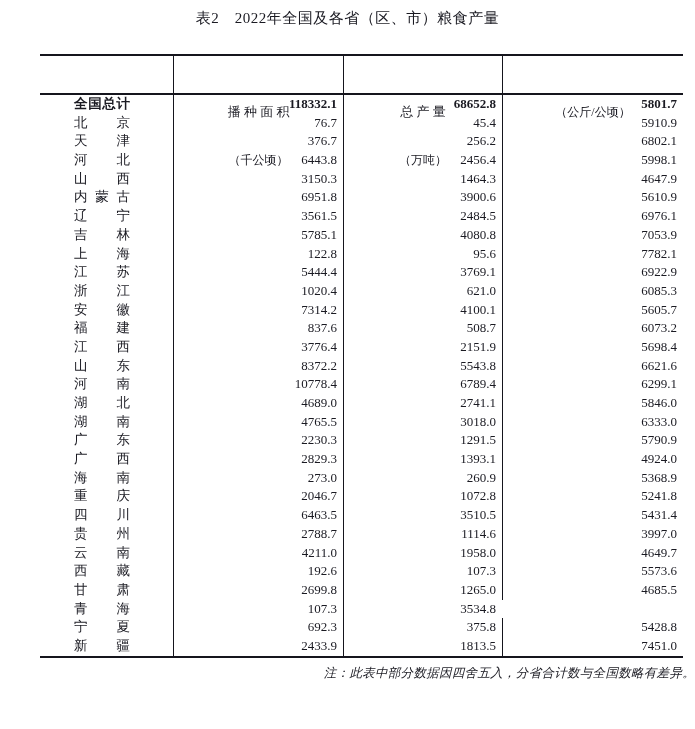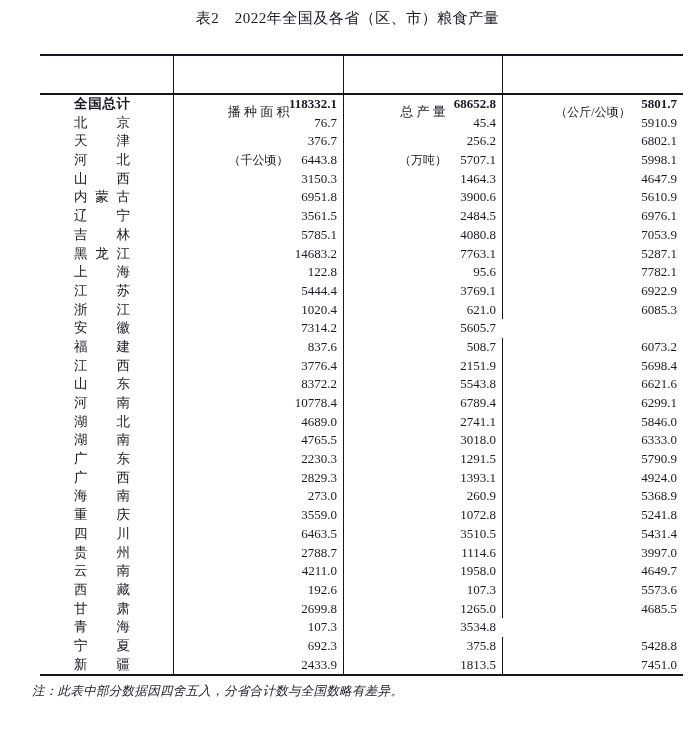--- a/index.html
+++ b/index.html
@@ -67,20 +67,21 @@
     line-height: 18.7px;
     vertical-align: top;
   }
   .trow.total { font-weight: bold; }
 
   .note {
     margin: 7px 0 0 32px;
     font-size: 12.5px;
     font-style: italic;
     letter-spacing: 0.3px;
+    text-align: right;
   }
 </style>
 </head>
 <body>
 
 <div class="page">
 
   <div class="title">表2　2022年全国及各省（区、市）粮食产量</div>
 
   <div class="table">
@@ -115,21 +116,21 @@
         </div>
         <div class="trow">
           <div class="cell region"><span class="rname">天津</span></div>
           <div class="cell num">376.7</div>
           <div class="cell num">256.2</div>
           <div class="cell num">6802.1</div>
         </div>
         <div class="trow">
           <div class="cell region"><span class="rname">河北</span></div>
           <div class="cell num">6443.8</div>
-          <div class="cell num">5707.1</div>
+          <div class="cell num">2456.4</div>
           <div class="cell num">5998.1</div>
         </div>
         <div class="trow">
           <div class="cell region"><span class="rname">山西</span></div>
           <div class="cell num">3150.3</div>
           <div class="cell num">1464.3</div>
           <div class="cell num">4647.9</div>
         </div>
         <div class="trow">
           <div class="cell region"><span class="rname">内蒙古</span></div>
@@ -143,46 +144,41 @@
           <div class="cell num">2484.5</div>
           <div class="cell num">6976.1</div>
         </div>
         <div class="trow">
           <div class="cell region"><span class="rname">吉林</span></div>
           <div class="cell num">5785.1</div>
           <div class="cell num">4080.8</div>
           <div class="cell num">7053.9</div>
         </div>
         <div class="trow">
-          <div class="cell region"><span class="rname">黑龙江</span></div>
-          <div class="cell num">14683.2</div>
-          <div class="cell num">7763.1</div>
-          <div class="cell num">5287.1</div>
-        </div>
-        <div class="trow">
           <div class="cell region"><span class="rname">上海</span></div>
           <div class="cell num">122.8</div>
           <div class="cell num">95.6</div>
           <div class="cell num">7782.1</div>
         </div>
         <div class="trow">
           <div class="cell region"><span class="rname">江苏</span></div>
           <div class="cell num">5444.4</div>
           <div class="cell num">3769.1</div>
           <div class="cell num">6922.9</div>
         </div>
         <div class="trow">
           <div class="cell region"><span class="rname">浙江</span></div>
           <div class="cell num">1020.4</div>
           <div class="cell num">621.0</div>
           <div class="cell num">6085.3</div>
         </div>
         <div class="trow">
           <div class="cell region"><span class="rname">安徽</span></div>
           <div class="cell num">7314.2</div>
+          <div class="cell num">4100.1</div>
           <div class="cell num">5605.7</div>
         </div>
         <div class="trow">
           <div class="cell region"><span class="rname">福建</span></div>
           <div class="cell num">837.6</div>
           <div class="cell num">508.7</div>
           <div class="cell num">6073.2</div>
         </div>
         <div class="trow">
           <div class="cell region"><span class="rname">江西</span></div>
@@ -227,21 +223,21 @@
           <div class="cell num">4924.0</div>
         </div>
         <div class="trow">
           <div class="cell region"><span class="rname">海南</span></div>
           <div class="cell num">273.0</div>
           <div class="cell num">260.9</div>
           <div class="cell num">5368.9</div>
         </div>
         <div class="trow">
           <div class="cell region"><span class="rname">重庆</span></div>
-          <div class="cell num">3559.0</div>
+          <div class="cell num">2046.7</div>
           <div class="cell num">1072.8</div>
           <div class="cell num">5241.8</div>
         </div>
         <div class="trow">
           <div class="cell region"><span class="rname">四川</span></div>
           <div class="cell num">6463.5</div>
           <div class="cell num">3510.5</div>
           <div class="cell num">5431.4</div>
         </div>
         <div class="trow">

